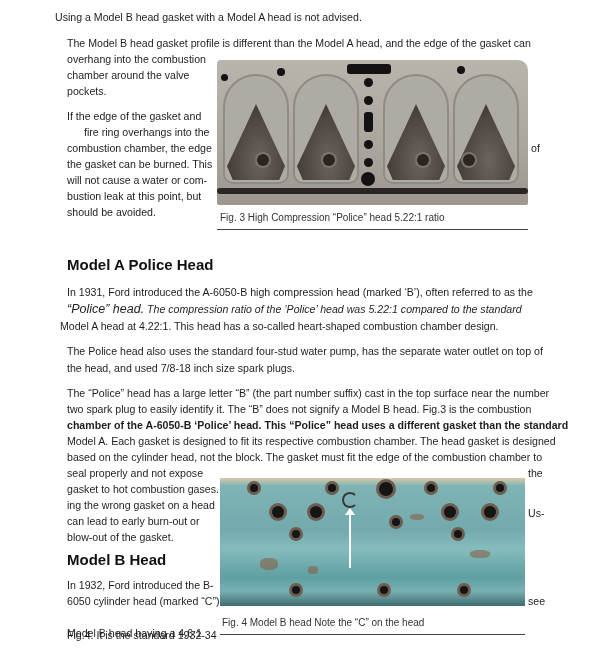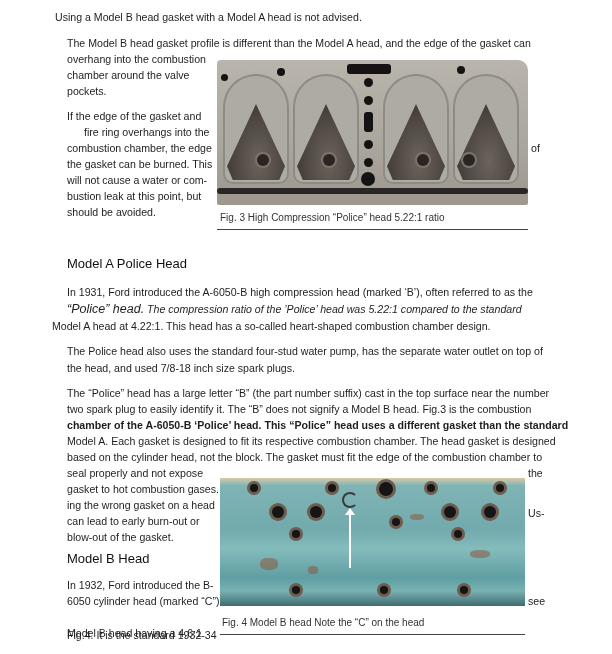--- a/index.html
+++ b/index.html
@@ -1,19 +1,19 @@
 <!DOCTYPE html>
 <html><head>
 <meta charset="utf-8">
 <style>
   html, body { margin: 0; padding: 0; background: #ffffff; }
   body { width: 612px; height: 654px; position: relative; overflow: hidden;
          font-family: "Liberation Sans", sans-serif; color: #1e1e1e; }
   .t { position: absolute; font-size: 10.6px; line-height: 16px; white-space: nowrap; }
-  .h { position: absolute; font-size: 13px; font-weight: normal; white-space: nowrap; color: #111; text-align: right; }
+  .h { position: absolute; font-size: 15px; font-weight: bold; white-space: nowrap; color: #111; text-align: right; }
   .cap { position: absolute; font-size: 10px; color: #333; white-space: nowrap; }
   .rule { position: absolute; height: 1px; background: #444; }
   .fig { position: absolute; overflow: hidden; }
   .big { font-size: 12.5px; }
 
   
   .fig3 { left: 217px; top: 60px; width: 311px; height: 145px;
           background: linear-gradient(180deg,#b9b4ac 0%,#aaa59d 60%,#9d978e 100%);
           border-radius: 4px 10px 2px 2px; }
   .fig3 .chamber { position: absolute; top: 14px; width: 66px; height: 110px;
@@ -84,21 +84,21 @@
   <div class="hole" style="left:240px;top:6px;width:8px;height:8px;"></div>
   <div class="hole" style="left:4px;top:14px;width:7px;height:7px;"></div>
   <div class="slot" style="left:0px;top:128px;width:311px;height:6px;opacity:.85;"></div>
 </div>
 <div class="cap" style="left:220px;top:212px;">Fig. 3  High Compression  “Police”  head   5.22:1 ratio</div>
 <div class="rule" style="left:217px;top:229px;width:311px;"></div>
 
 <div class="h" style="left:67px;top:256px;">Model A Police Head</div>
 <div class="t" style="left:67px;top:284px;">In 1931, Ford introduced the A-6050-B high compression head (marked ‘B’), often referred to as the</div>
 <div class="t" style="left:67px;top:301px;font-style:italic;"><span class="big">“Police” head.</span><span>  The compression ratio of the ’Police’ head was 5.22:1    compared to the standard</span></div>
-<div class="t" style="left:52px;top:318px;text-align:right;">Model A head at 4.22:1.  This head has a so-called heart-shaped combustion chamber design.</div>
+<div class="t" style="left:60px;top:318px;text-align:right;">Model A head at 4.22:1.  This head has a so-called heart-shaped combustion chamber design.</div>
 
 <div class="t" style="left:67px;top:343px;">The Police head also uses the standard four-stud water pump, has the separate water outlet on top of</div>
 <div class="t" style="left:67px;top:360px;">the head, and used 7/8-18 inch size spark plugs.</div>
 
 <div class="t" style="left:67px;top:385px;">The “Police” head has a large letter “B” (the part number suffix) cast in the top surface near the number</div>
 <div class="t" style="left:67px;top:401px;">two spark plug to easily identify it.  The “B” does not signify a Model B head. Fig.3   is the combustion</div>
 <div class="t" style="left:67px;top:417px;font-weight:bold;">chamber of the A-6050-B ‘Police’ head.  This “Police” head uses a different gasket than the standard</div>
 <div class="t" style="left:67px;top:433px;">Model A.  Each gasket is designed to fit its respective combustion chamber.  The head gasket is designed</div>
 <div class="t" style="left:67px;top:449px;">based on the cylinder head, not the block.  The gasket must fit the edge of the combustion chamber to</div>
 <div class="t" style="left:67px;top:465px;">seal properly and not expose</div>

